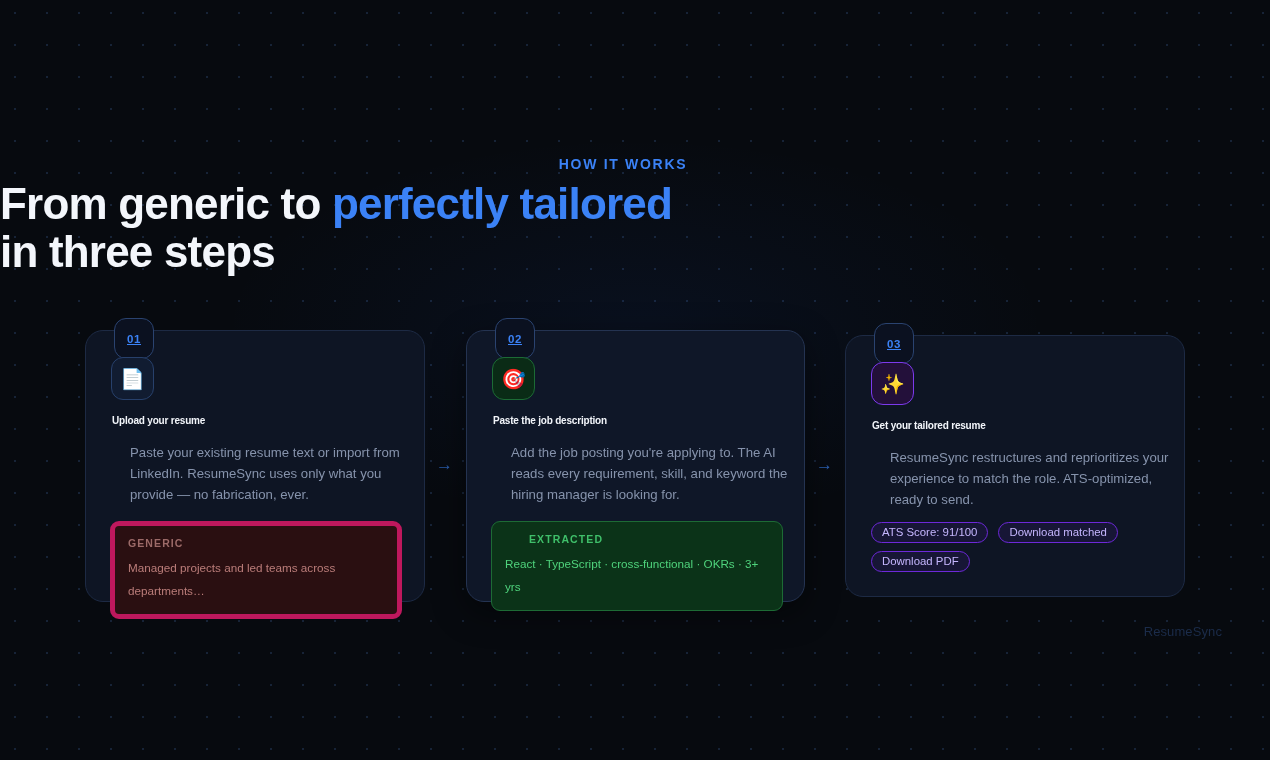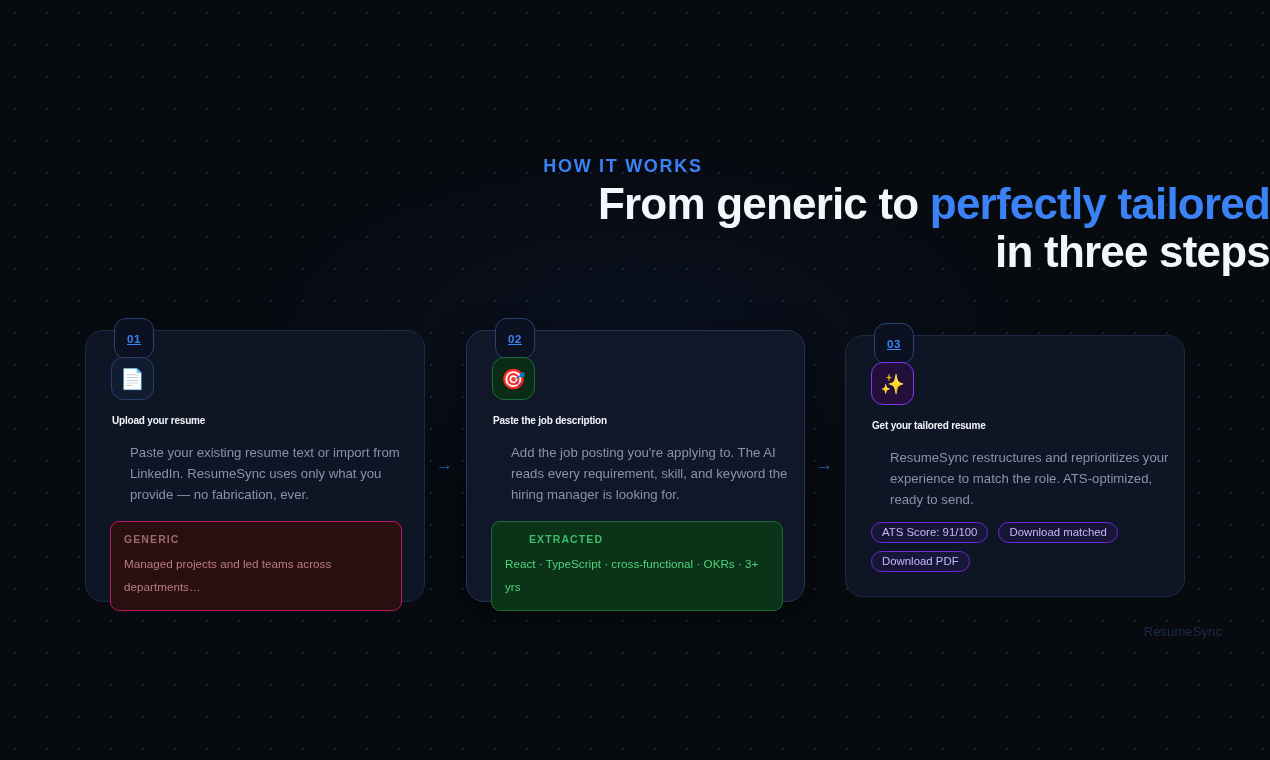--- a/index.html
+++ b/index.html
@@ -20,26 +20,26 @@
   #glow {
     position:absolute; left:50%; top:120px; transform:translateX(-50%);
     width:900px; height:420px; pointer-events:none;
     background:radial-gradient(ellipse at center, rgba(37,99,235,0.07) 0%, rgba(37,99,235,0) 65%);
   }
 
   
   .eyebrow {
     position:absolute; top:156px; left:0; width:1246px;
     text-align:center;
-    font-size:18px; font-weight:bold; letter-spacing:1.7px;
+    font-size:14px; font-weight:bold; letter-spacing:1.7px;
     color:#3b82f6;
   }
   .headline {
     position:absolute; top:180px; left:0; width:1270px;
-    text-align:right;
+    text-align:left;
     font-size:44px; font-weight:bold; line-height:48px;
     letter-spacing:-0.8px;
     color:#f3f6fb;
   }
   .headline .hl { color:#3b82f6; }
 
   
   .card {
     position:absolute;
     background:#0e1524;
@@ -92,21 +92,21 @@
     border-radius:9px;
   }
   .snippet-label {
     font-size:10.5px; font-weight:bold; letter-spacing:1.1px;
     margin-bottom:7px;
   }
   .snippet-text { font-size:11.7px; line-height:23px; }
 
   .snippet.generic {
     top:190px;
-    background:#2a0f11; border:1px solid #be185d;
+    background:#2a0f11; border:5px solid #be185d;
   }
   .snippet.generic .snippet-label { color:#9c6a68; }
   .snippet.generic .snippet-text  { color:#bb7d7a; }
 
   .snippet.extracted {
     top:190px;
     background:#0b3318; border:1px solid #1d6b35;
   }
   .snippet.extracted .snippet-label { color:#3fbf6a;padding-left:24px; }
   .snippet.extracted .snippet-text  { color:#4fd37c; }

